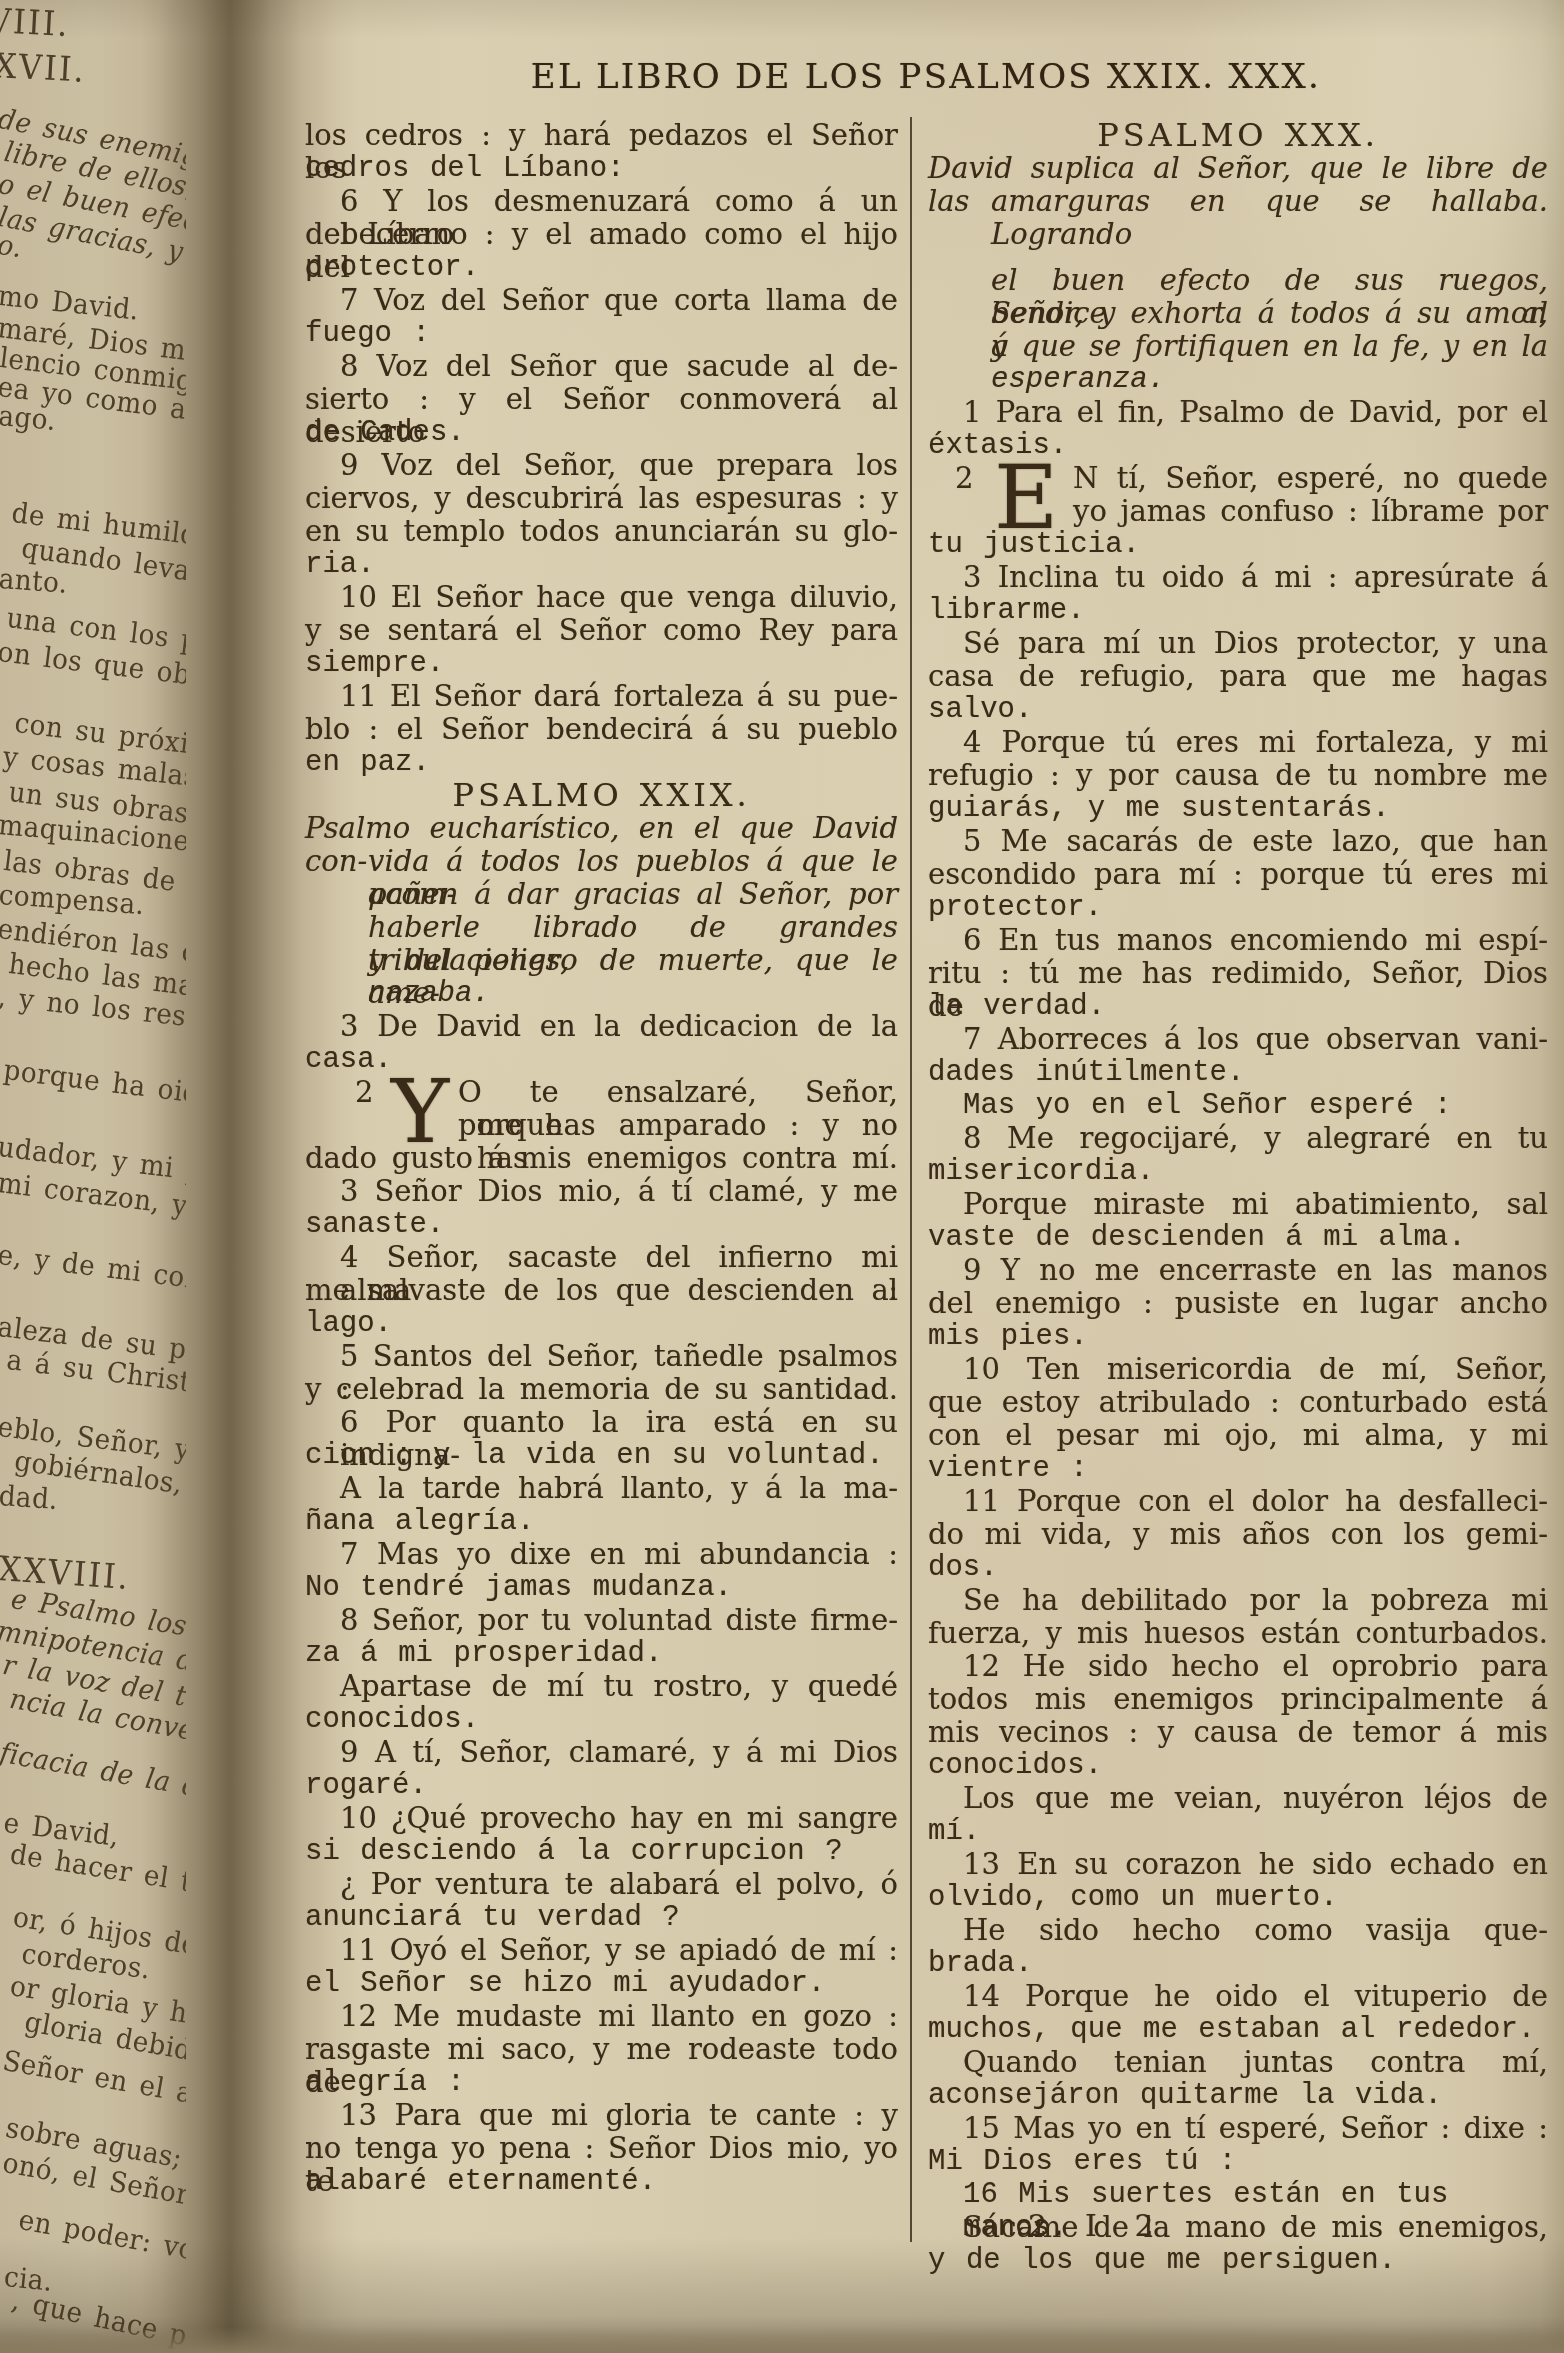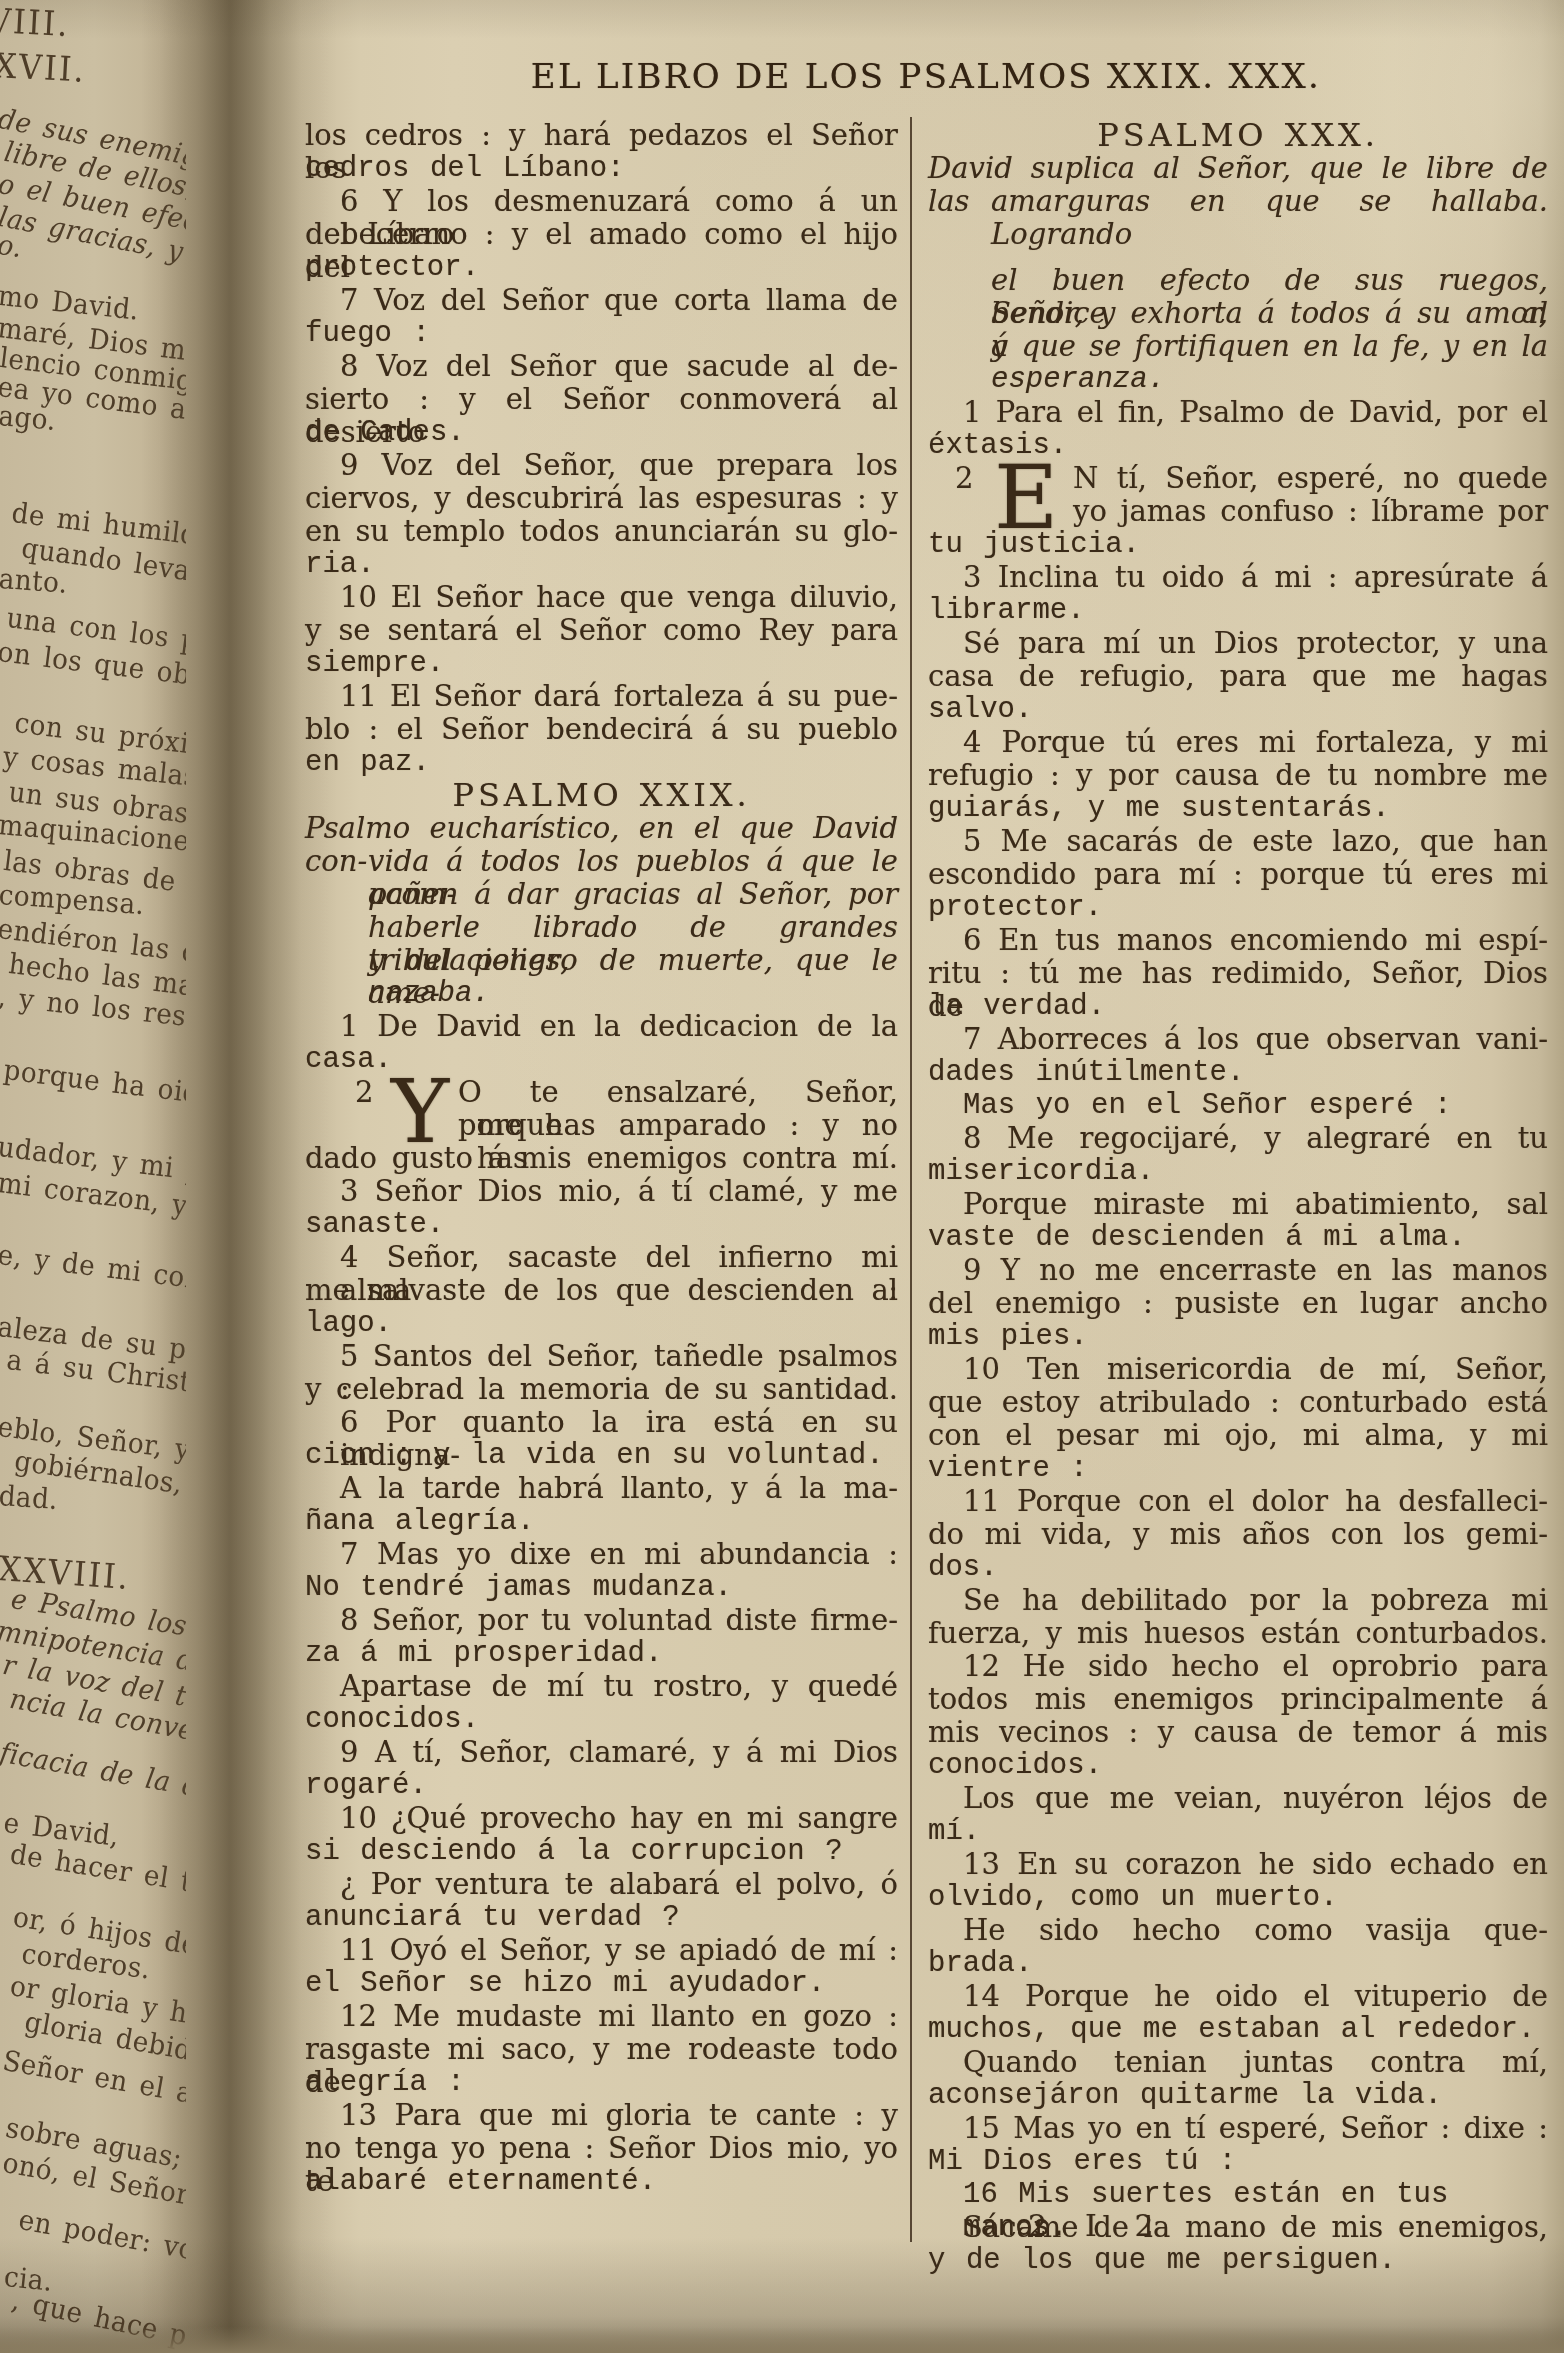--- a/index.html
+++ b/index.html
@@ -173,21 +173,21 @@
       <div class="line a-j" style="padding-left: 35px;">11 El Señor dará fortaleza á su pue-</div>
       <div class="line a-j">blo : el Señor bendecirá á su pueblo</div>
       <div class="line a-l">en paz.</div>
       <div class="line a-c s-h">PSALMO XXIX.</div>
       <div class="line a-j s-i">Psalmo eucharístico, en el que David con-</div>
       <div class="line a-j s-i" style="padding-left: 63px;">vida á todos los pueblos á que le acom-</div>
       <div class="line a-j s-i" style="padding-left: 63px;">pañen á dar gracias al Señor, por</div>
       <div class="line a-j s-i" style="padding-left: 63px;">haberle librado de grandes tribulaciones,</div>
       <div class="line a-j s-i" style="padding-left: 63px;">y del peligro de muerte, que le ame-</div>
       <div class="line a-l s-i" style="padding-left: 63px;">nazaba.</div>
-      <div class="line a-j" style="padding-left: 35px;">1 De David en la dedicacion de la</div>
+      <div class="line a-j" style="padding-left: 35px;">3 De David en la dedicacion de la</div>
       <div class="line a-l">casa.</div>
       <div class="line a-j" style="padding-left: 153px;"><span class="vnum">2</span><span class="dropcap">Y</span>O te ensalzaré, Señor, porque</div>
       <div class="line a-j" style="padding-left: 172px;">me has amparado : y no has</div>
       <div class="line a-j">dado gusto á mis enemigos contra mí.</div>
       <div class="line a-j" style="padding-left: 35px;">3 Señor Dios mio, á tí clamé, y me</div>
       <div class="line a-l">sanaste.</div>
       <div class="line a-j" style="padding-left: 35px;">4 Señor, sacaste del infierno mi alma :</div>
       <div class="line a-j">me salvaste de los que descienden al</div>
       <div class="line a-l">lago.</div>
       <div class="line a-j" style="padding-left: 35px;">5 Santos del Señor, tañedle psalmos :</div>

